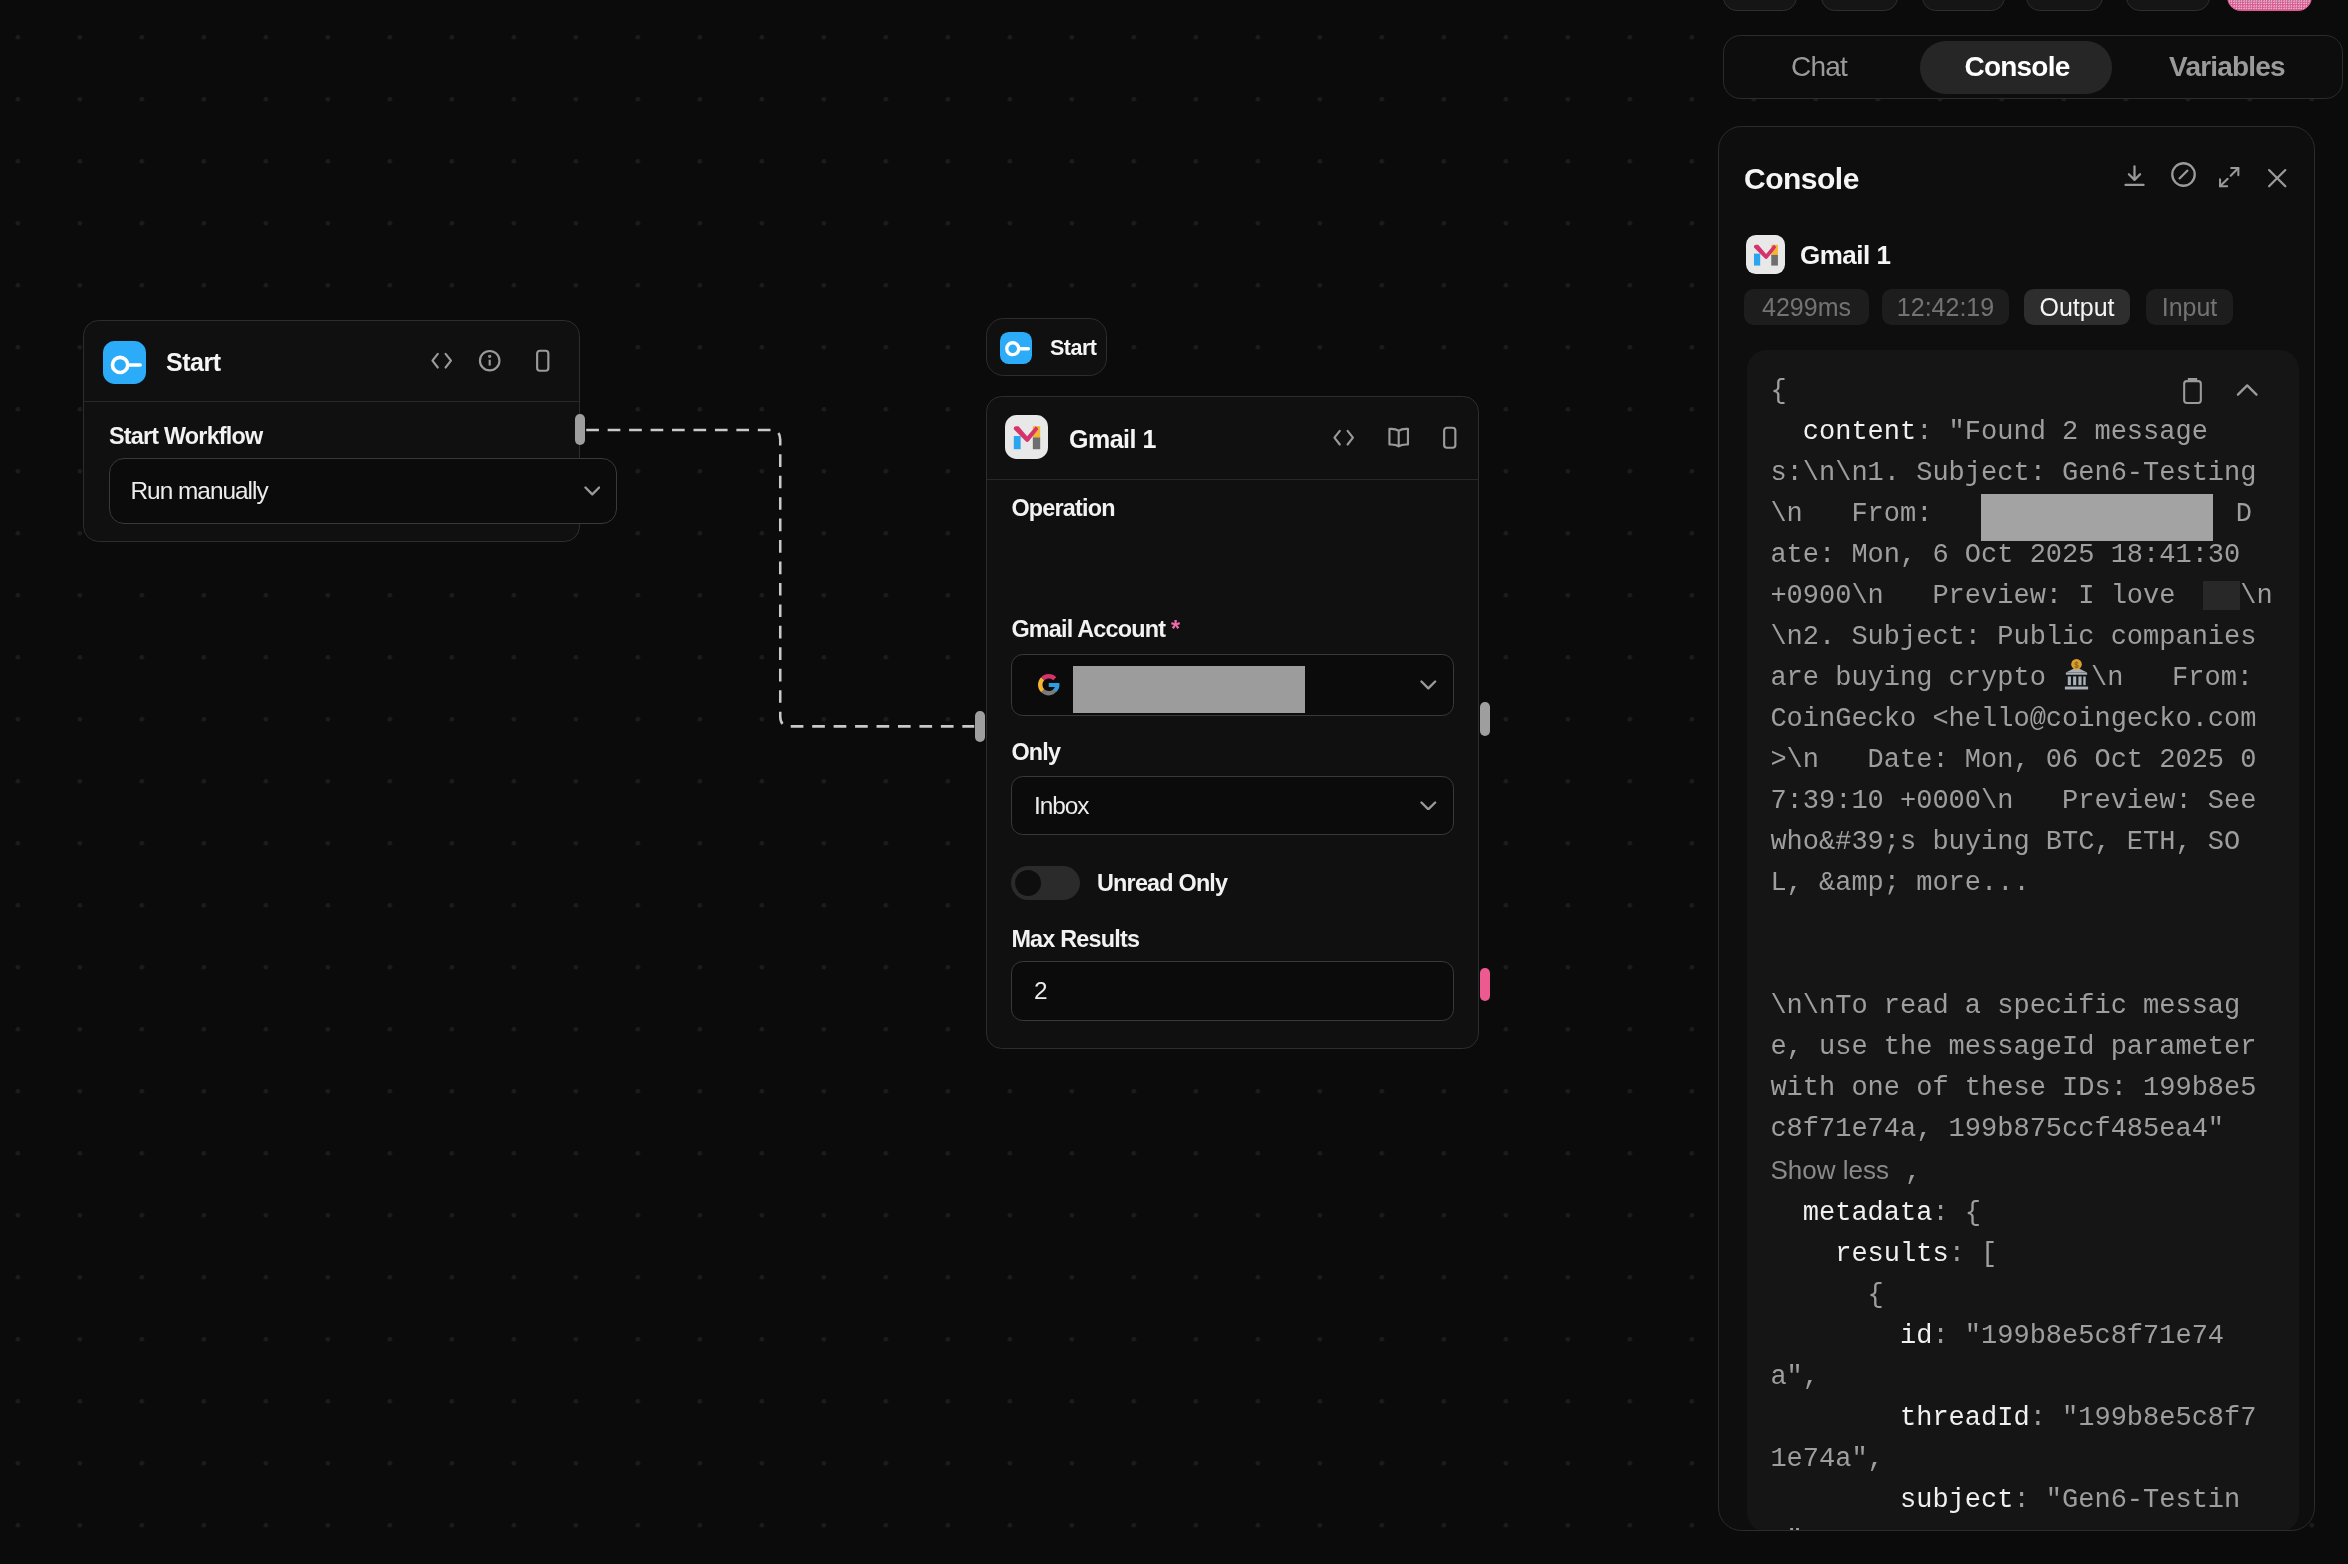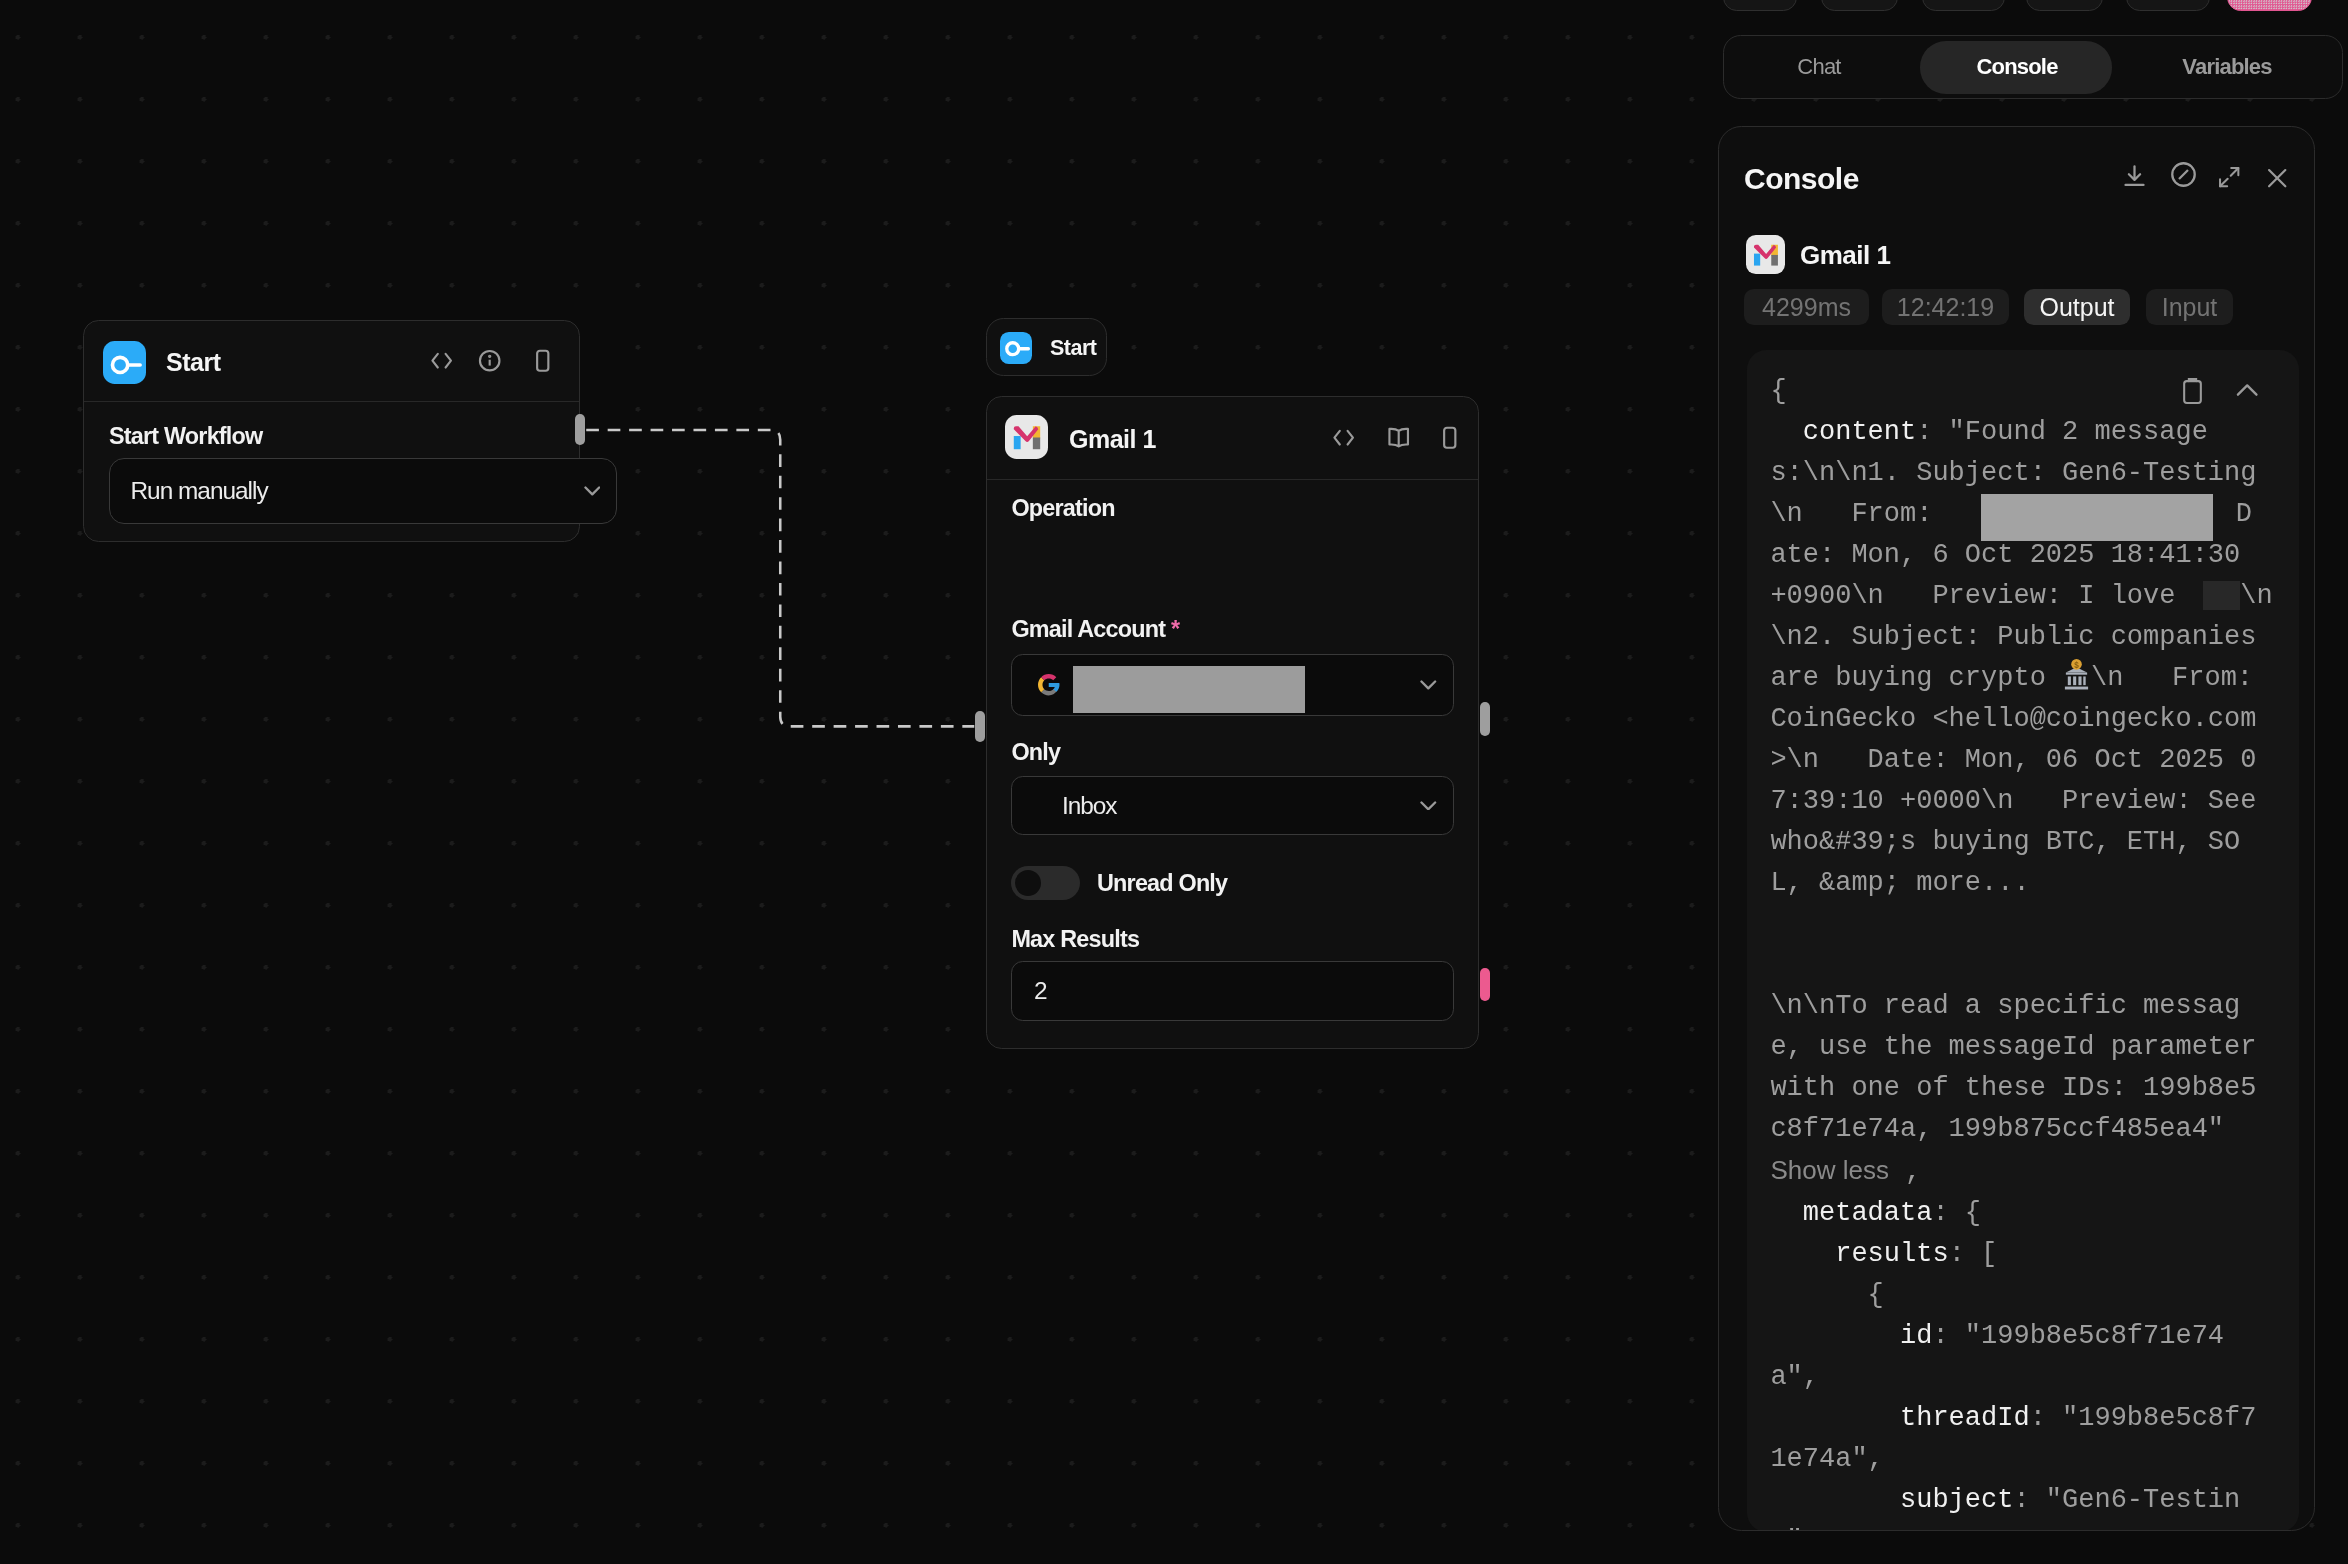--- a/index.html
+++ b/index.html
@@ -13,21 +13,21 @@
   .blue{background:#2babf8;}
   .white{background:#e8e8e8;}
   .ctitle{position:absolute;font-size:25px;font-weight:700;color:#f5f5f5;letter-spacing:-0.5px;}
   .flabel{position:absolute;font-size:23.4px;font-weight:700;color:#f2f2f2;letter-spacing:-0.8px;}
   .select{position:absolute;background:#0b0b0b;border:1.5px solid #393939;border-radius:11.7px;box-sizing:border-box;}
   .seltext{position:absolute;font-size:24.4px;color:#ececec;top:50%;transform:translateY(-50%);letter-spacing:-1px;}
   .port{position:absolute;width:9.8px;border-radius:4.9px;background:#9e9e9e;}
   .hic{position:absolute;}
   
   .tabbar{position:absolute;left:1723px;top:35px;width:620px;height:64px;border:1.5px solid #2c2c2c;border-radius:17.6px;background:#0d0d0d;box-sizing:border-box;}
-  .tabtxt{position:absolute;font-size:22px;color:#9a9a9a;top:50%;transform:translate(-50%,-50%);letter-spacing:-0.8px;}
+  .tabtxt{position:absolute;font-size:28px;color:#9a9a9a;top:50%;transform:translate(-50%,-50%);letter-spacing:-0.8px;}
   .pill{position:absolute;left:196px;top:4.9px;width:192px;height:53px;border-radius:26px;background:#262626;}
   .panel{position:absolute;left:1718px;top:126px;width:597px;height:1405px;border:1.5px solid #2c2c2c;border-radius:23.4px;background:#0e0e0e;box-sizing:border-box;overflow:hidden;}
   .badge{position:absolute;height:36px;border-radius:9.8px;background:#1d1d1d;font-size:25px;color:#737373;display:flex;align-items:center;justify-content:center;}
   .codeblock{position:absolute;left:28px;top:223px;width:552px;height:1182px;background:#151515;border-radius:19.5px;overflow:hidden;box-sizing:border-box;}
   pre.code{margin:0;padding:20.5px 0 0 23.4px;font-family:"Liberation Mono",monospace;font-size:27px;line-height:41px;color:#9e9e9e;white-space:pre;}
   .k{color:#f0f0f0;}
   .redact{display:inline-block;height:1px;vertical-align:middle;position:relative;}
   .redact i{position:absolute;left:0;right:0;top:-18.5px;height:47px;background:#a3a3a3;display:block;}
   .redact2{display:inline-block;background:#282828;height:29px;width:37px;vertical-align:-7.8px;}
   .showless{font-family:"Liberation Sans",sans-serif;font-size:26px;color:#8a8a8a;}
@@ -129,21 +129,21 @@
       <path fill="#2f9ce0" d="M48,24c0-1.4-0.1-2.8-0.4-4H24v9h13.5c-0.6,2-1.7,3.9-3.2,5.4l7,5.4C45.6,35.5,48,30,48,24z"></path>
     </svg>
     <div style="position:absolute;left:61px;top:10.7px;width:232px;height:47px;background:#9c9c9c;"></div>
     <svg style="position:absolute;right:16.6px;top:50%;margin-top:-4.9px;" width="16.6" height="9.8" viewBox="0 0 17 10" fill="none">
         <polyline points="1.5,1.5 8.5,8.5 15.5,1.5" stroke="#9a9a9a" stroke-width="2.4" stroke-linecap="round" stroke-linejoin="round"></polyline>
       </svg>
   </div>
 
   <div class="flabel" style="left:24.4px;top:342px;">Only</div>
   <div class="select" style="left:24.4px;top:379px;width:443px;height:59px;">
-    <span class="seltext" style="left:21.5px;margin-left:28px;">Inbox</span>
+    <span class="seltext" style="left:21.5px;">Inbox</span>
     <svg style="position:absolute;right:16.6px;top:50%;margin-top:-4.9px;" width="16.6" height="9.8" viewBox="0 0 17 10" fill="none">
         <polyline points="1.5,1.5 8.5,8.5 15.5,1.5" stroke="#9a9a9a" stroke-width="2.4" stroke-linecap="round" stroke-linejoin="round"></polyline>
       </svg>
   </div>
 
   <div style="position:absolute;left:24.4px;top:469px;width:69px;height:34px;border-radius:17.6px;background:#2b2b2b;">
     <div style="position:absolute;left:3.9px;top:3.9px;width:26px;height:26px;border-radius:50%;background:#0e0e0e;"></div>
   </div>
   <div class="flabel" style="left:110px;top:473px;font-weight:600;">Unread Only</div>
 

